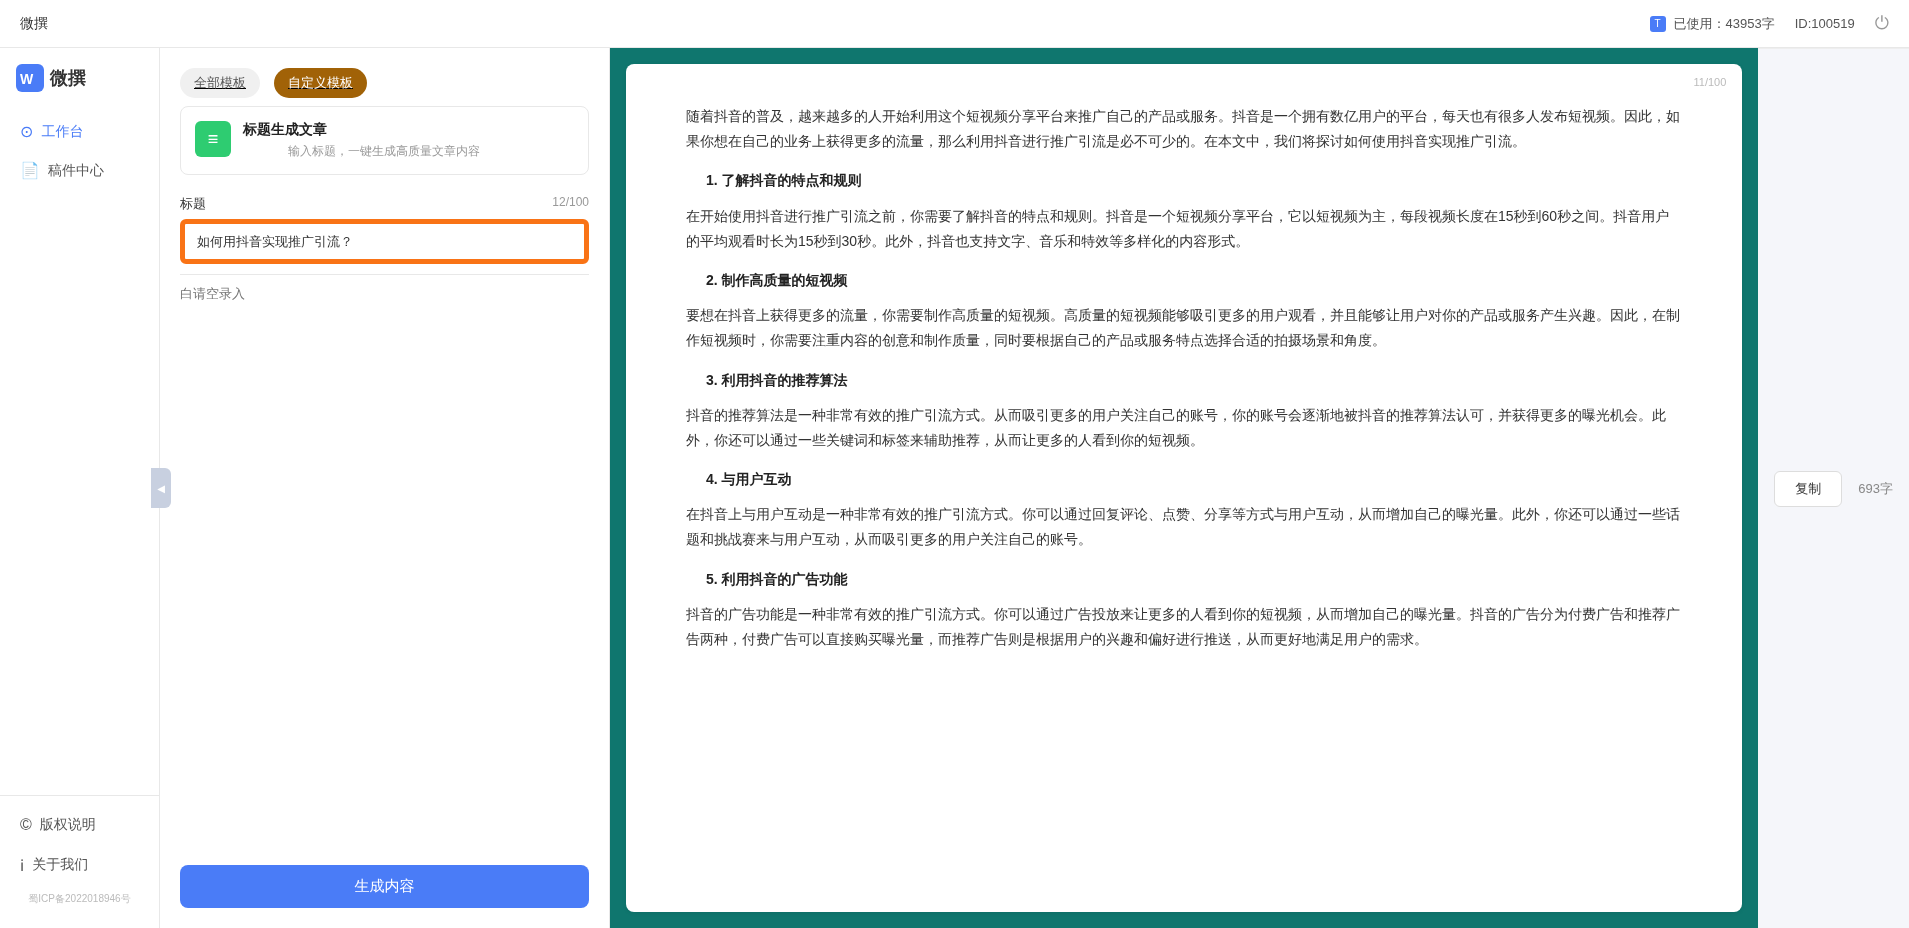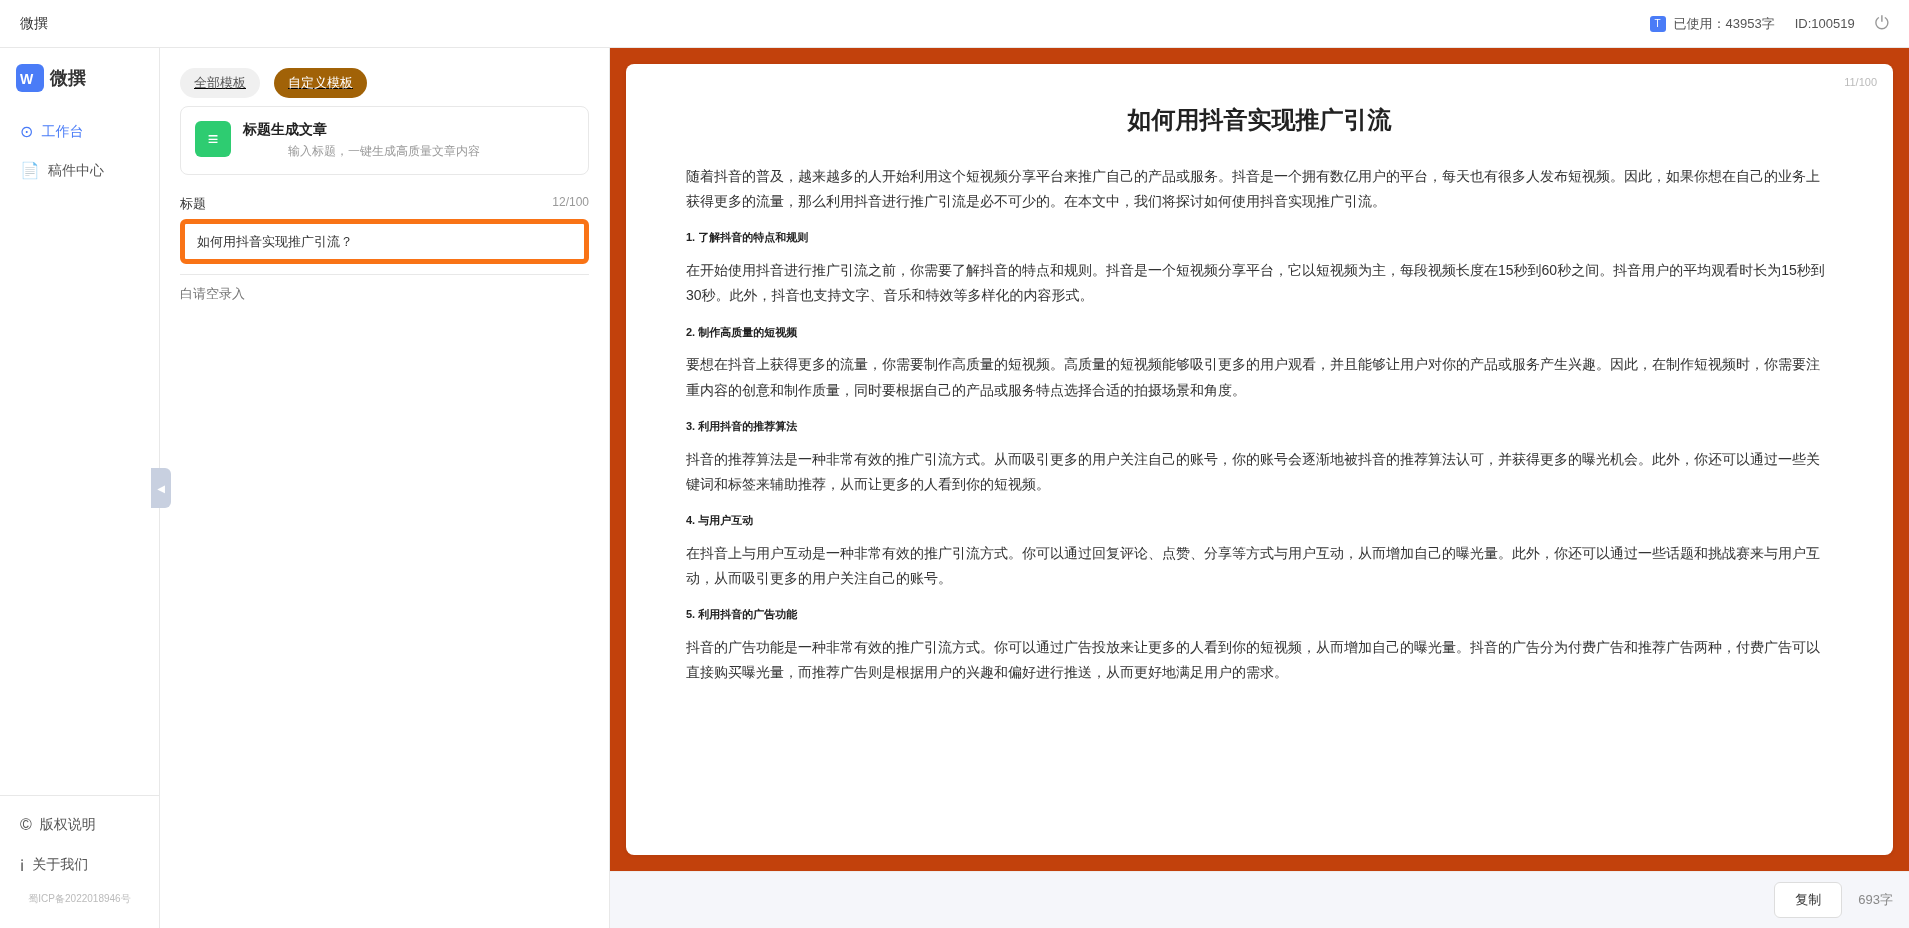--- a/index.html
+++ b/index.html
@@ -186,23 +186,23 @@
       border: none;
       border-radius: 8px;
       font-size: 15px;
       cursor: pointer;
       font-family: inherit;
     }
 
     
     .right-panel {
       flex: 1;
-      background: #c2410c;
-      display: flex;
-      flex-direction: column;
+      background: #0f766e;
+      display: flex;
+      flex-direction: row;
       overflow: hidden;
     }
     .content-area {
       flex: 1;
       overflow-y: auto;
       padding: 40px 60px 20px 60px;
       background: #fff;
       margin: 16px;
       border-radius: 8px;
       box-shadow: 0 1px 4px rgba(0,0,0,0.08);
@@ -221,21 +221,21 @@
       color: #222;
       text-align: center;
       margin-bottom: 28px;
     }
     .article-body {
       font-size: 14px;
       color: #333;
       line-height: 1.8;
     }
     .article-body p { margin-bottom: 14px; }
-    .article-body h3 { font-size: 11px; font-weight: 600; color: #222; margin-bottom: 10px; margin-top: 6px; }
+    .article-body h3 { font-size: 14px; font-weight: 600; color: #222; margin-bottom: 10px; margin-top: 6px; margin-left: 20px; }
 
     .bottom-bar {
       display: flex;
       align-items: center;
       justify-content: flex-end;
       padding: 10px 16px;
       gap: 16px;
       border-top: 1px solid #eee;
       background: #f5f6fa;
     }
@@ -329,26 +329,28 @@
     </div>
 
     <div class="form-label">
       <span>标题</span>
       <span class="char-count">12/100</span>
     </div>
     <input class="form-input" type="text" value="如何用抖音实现推广引流？" style="">
 
     <textarea class="form-textarea" placeholder="白请空录入" style=""></textarea>
 
+    <div class="generate-btn">
+      <button class="btn-generate">生成内容</button>
+    </div>
   </div>
 
   <div class="right-panel">
     <div class="content-area">
       <span class="page-counter">11/100</span>
-      <div class="article-title">如何用抖音实现推广引流</div>
       <div class="article-body">
         <p>随着抖音的普及，越来越多的人开始利用这个短视频分享平台来推广自己的产品或服务。抖音是一个拥有数亿用户的平台，每天也有很多人发布短视频。因此，如果你想在自己的业务上获得更多的流量，那么利用抖音进行推广引流是必不可少的。在本文中，我们将探讨如何使用抖音实现推广引流。</p>
         <h3>1.  了解抖音的特点和规则</h3>
         <p>在开始使用抖音进行推广引流之前，你需要了解抖音的特点和规则。抖音是一个短视频分享平台，它以短视频为主，每段视频长度在15秒到60秒之间。抖音用户的平均观看时长为15秒到30秒。此外，抖音也支持文字、音乐和特效等多样化的内容形式。</p>
         <h3>2.  制作高质量的短视频</h3>
         <p>要想在抖音上获得更多的流量，你需要制作高质量的短视频。高质量的短视频能够吸引更多的用户观看，并且能够让用户对你的产品或服务产生兴趣。因此，在制作短视频时，你需要注重内容的创意和制作质量，同时要根据自己的产品或服务特点选择合适的拍摄场景和角度。</p>
         <h3>3.  利用抖音的推荐算法</h3>
         <p>抖音的推荐算法是一种非常有效的推广引流方式。从而吸引更多的用户关注自己的账号，你的账号会逐渐地被抖音的推荐算法认可，并获得更多的曝光机会。此外，你还可以通过一些关键词和标签来辅助推荐，从而让更多的人看到你的短视频。</p>
         <h3>4.  与用户互动</h3>
         <p>在抖音上与用户互动是一种非常有效的推广引流方式。你可以通过回复评论、点赞、分享等方式与用户互动，从而增加自己的曝光量。此外，你还可以通过一些话题和挑战赛来与用户互动，从而吸引更多的用户关注自己的账号。</p>

